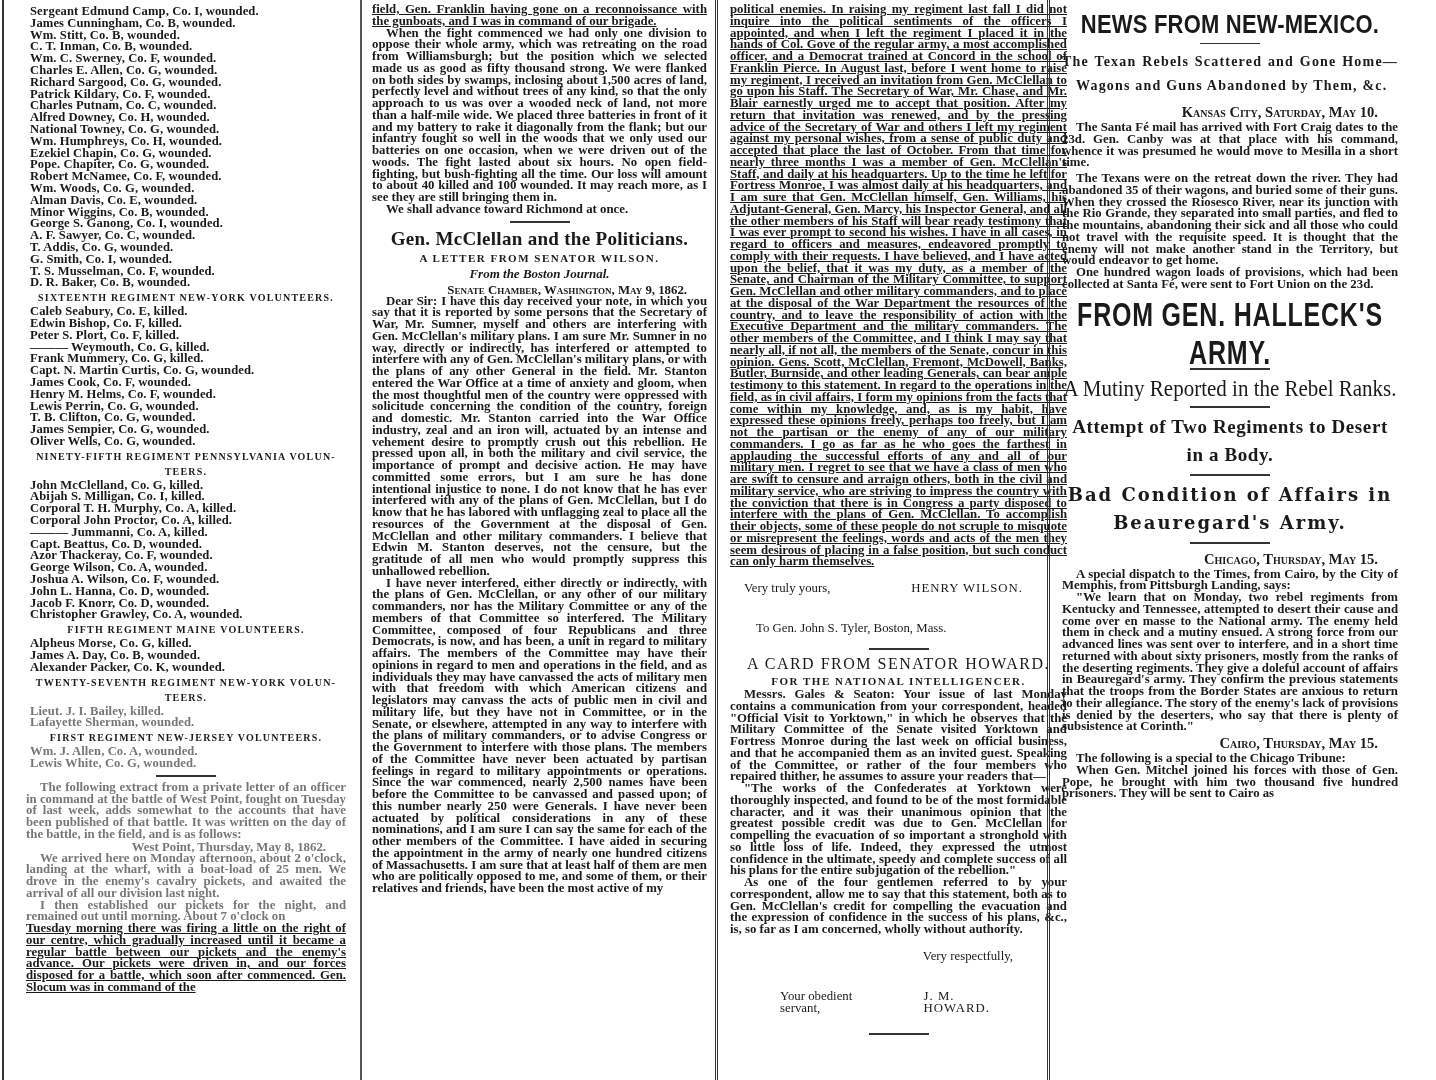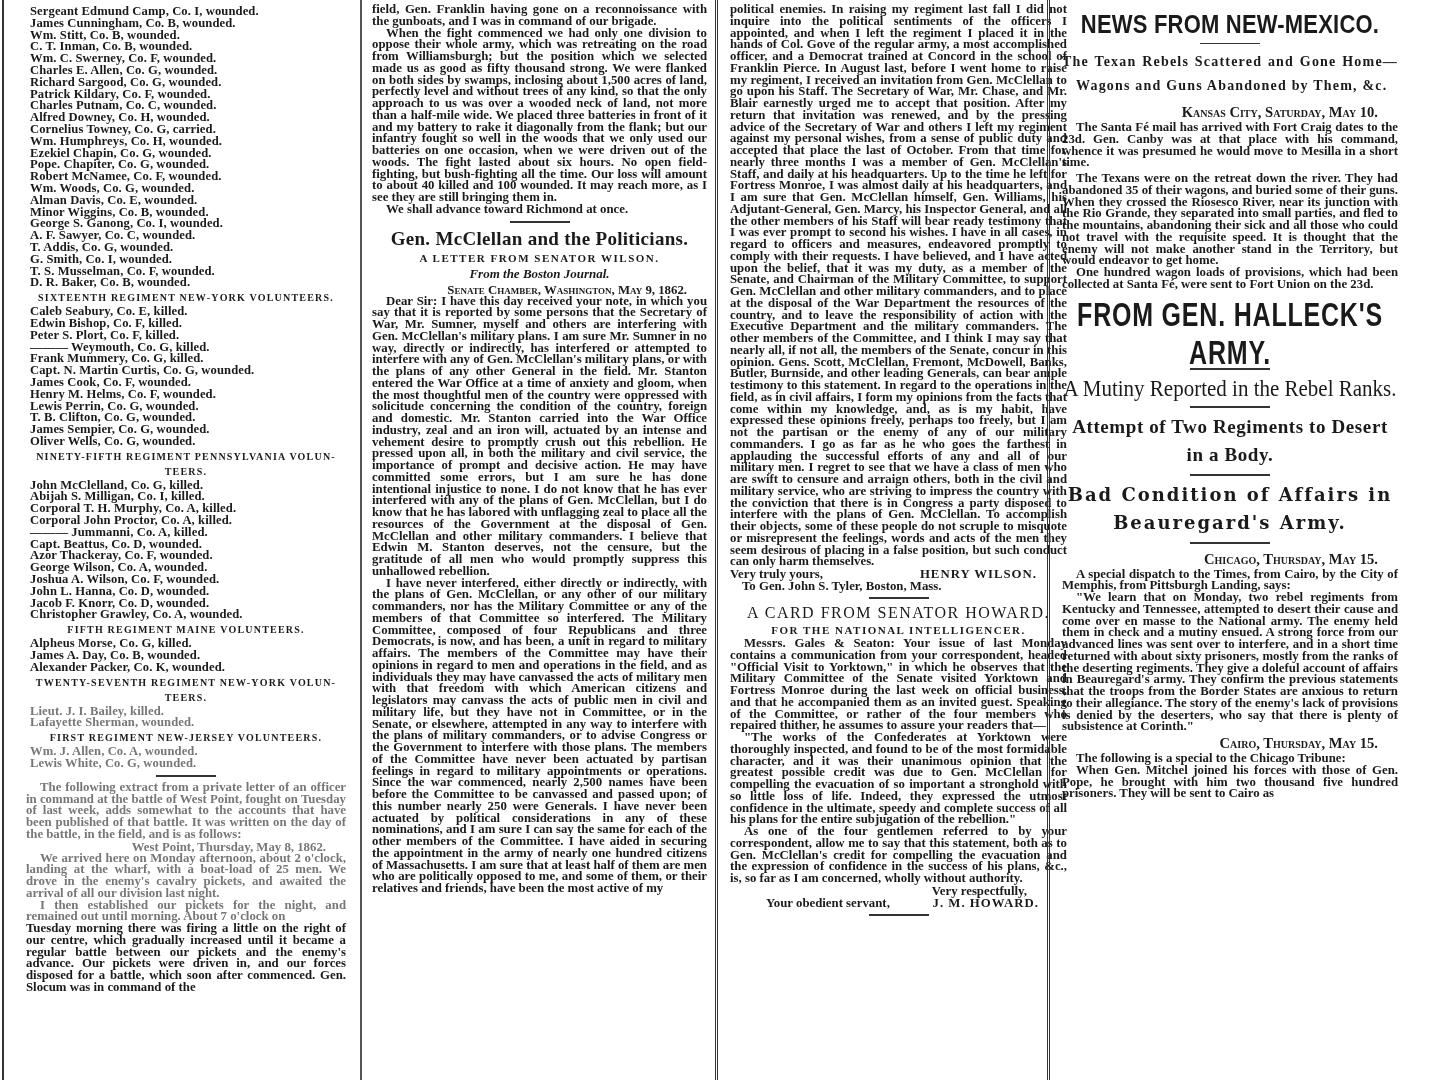--- a/index.html
+++ b/index.html
@@ -6,28 +6,28 @@
   body { width: 1436px; height: 1080px; overflow: hidden; position: relative;
     font-family: "Liberation Serif", "DejaVu Serif", serif; color: #1a1a1a; }
   .col { position: absolute; top: 0; height: 1080px; box-sizing: border-box; overflow: hidden; }
   #c1 { left: 2px; width: 360px; padding: 6px 16px 0 22px; border-left: 2px solid #333; }
   #c2 { left: 360px; width: 355px; padding: 4px 8px 0 10px; border-left: 2px solid #555; }
   #c3 { left: 715px; width: 360px; padding: 4px 8px 0 12px; border-left: 3px double #333; }
   #c4 { left: 1047px; width: 361px; padding: 4px 10px 0 12px; border-left: 3px double #333; }
   .cas { font-size: 12.6px; line-height: 11.8px; font-weight: bold; margin: 0; padding-left: 4px; white-space: nowrap; letter-spacing: 0.1px; }
   .reg { font-size: 10px; line-height: 13px; font-weight: bold; text-align: center; letter-spacing: 1.2px; margin: 2px 0 2px 0; white-space: nowrap; }
   p.body { font-size: 12.8px; line-height: 11.75px; margin: 0; text-align: justify; font-weight: bold; text-indent: 14px; }
-  p.noind { text-indent: 0; }
+  p.noind { text-indent: 0; text-decoration: underline; }
   .sc { font-variant: small-caps; }
   .dateline { text-align: right; padding-right: 20px; font-size: 12.8px; line-height: 12px; font-weight: bold; margin: 0; }
   .rule { width: 60px; height: 2px; background: #333; margin: 5px auto 5px auto; }
   .h1 { font-size: 19px; font-weight: bold; text-align: center; margin: 2px 0 1px 0; letter-spacing: 0.3px; }
   .h2 { font-size: 11px; font-weight: bold; text-align: center; letter-spacing: 1.5px; margin: 2px 0; }
   .h3 { font-size: 13px; font-style: italic; font-weight: bold; text-align: center; margin: 1px 0 2px 0; }
-  .sign { font-size: 12.8px; line-height: 12px; font-weight: bold; margin: 0; }
+  .sign { font-size: 12.8px; line-height: 12px; font-weight: normal; margin: 14px; }
   .news-title { font-family: "Liberation Sans", sans-serif; font-size: 22px; font-weight: bold; text-align: center; margin: 8px 0 2px 0; letter-spacing: 0.2px; transform: scaleY(1.15); }
   .deck1 { font-size: 14px; font-weight: bold; line-height: 24px; margin: 6px 0 4px 0; text-align: justify; padding-left: 14px; text-indent: -14px; letter-spacing: 1.2px; }
   .big-title { font-family: "Liberation Sans", sans-serif; font-size: 25px; font-weight: bold; text-align: center; margin: 14px 0 0 0; transform: scaleY(1.3); letter-spacing: 0.8px; }
   .deck2 { font-size: 21px; text-align: center; margin: 4px 0; line-height: 26px; transform: scaleY(1.1); }
   .deck3 { font-size: 19px; font-weight: bold; text-align: center; margin: 4px 0; line-height: 28px; letter-spacing: 0.6px; }
   .deck4 { font-size: 18px; font-weight: bold; text-align: center; margin: 4px 0; line-height: 28px; letter-spacing: 2px; font-family: "DejaVu Serif", serif; }
   .c4p { font-size: 14.6px; line-height: 20.6px; }
   .c4date { font-size: 14.6px; line-height: 20px; }
   .faded { color: #777; }
 </style>
@@ -39,21 +39,21 @@
     <p class="cas">Sergeant Edmund Camp, Co. I, wounded.</p>
     <p class="cas">James Cunningham, Co. B, wounded.</p>
     <p class="cas">Wm. Stitt, Co. B, wounded.</p>
     <p class="cas">C. T. Inman, Co. B, wounded.</p>
     <p class="cas">Wm. C. Swerney, Co. F, wounded.</p>
     <p class="cas">Charles E. Allen, Co. G, wounded.</p>
     <p class="cas">Richard Sargood, Co. G, wounded.</p>
     <p class="cas">Patrick Kildary, Co. F, wounded.</p>
     <p class="cas">Charles Putnam, Co. C, wounded.</p>
     <p class="cas">Alfred Downey, Co. H, wounded.</p>
-    <p class="cas">Cornelius Towney, Co. G, carried.</p>
+    <p class="cas">National Towney, Co. G, wounded.</p>
     <p class="cas">Wm. Humphreys, Co. H, wounded.</p>
     <p class="cas">Ezekiel Chapin, Co. G, wounded.</p>
     <p class="cas">Pope. Chapiter, Co. G, wounded.</p>
     <p class="cas">Robert McNamee, Co. F, wounded.</p>
     <p class="cas">Wm. Woods, Co. G, wounded.</p>
     <p class="cas">Alman Davis, Co. E, wounded.</p>
     <p class="cas">Minor Wiggins, Co. B, wounded.</p>
     <p class="cas">George S. Ganong, Co. I, wounded.</p>
     <p class="cas">A. F. Sawyer, Co. C, wounded.</p>
     <p class="cas">T. Addis, Co. G, wounded.</p>

